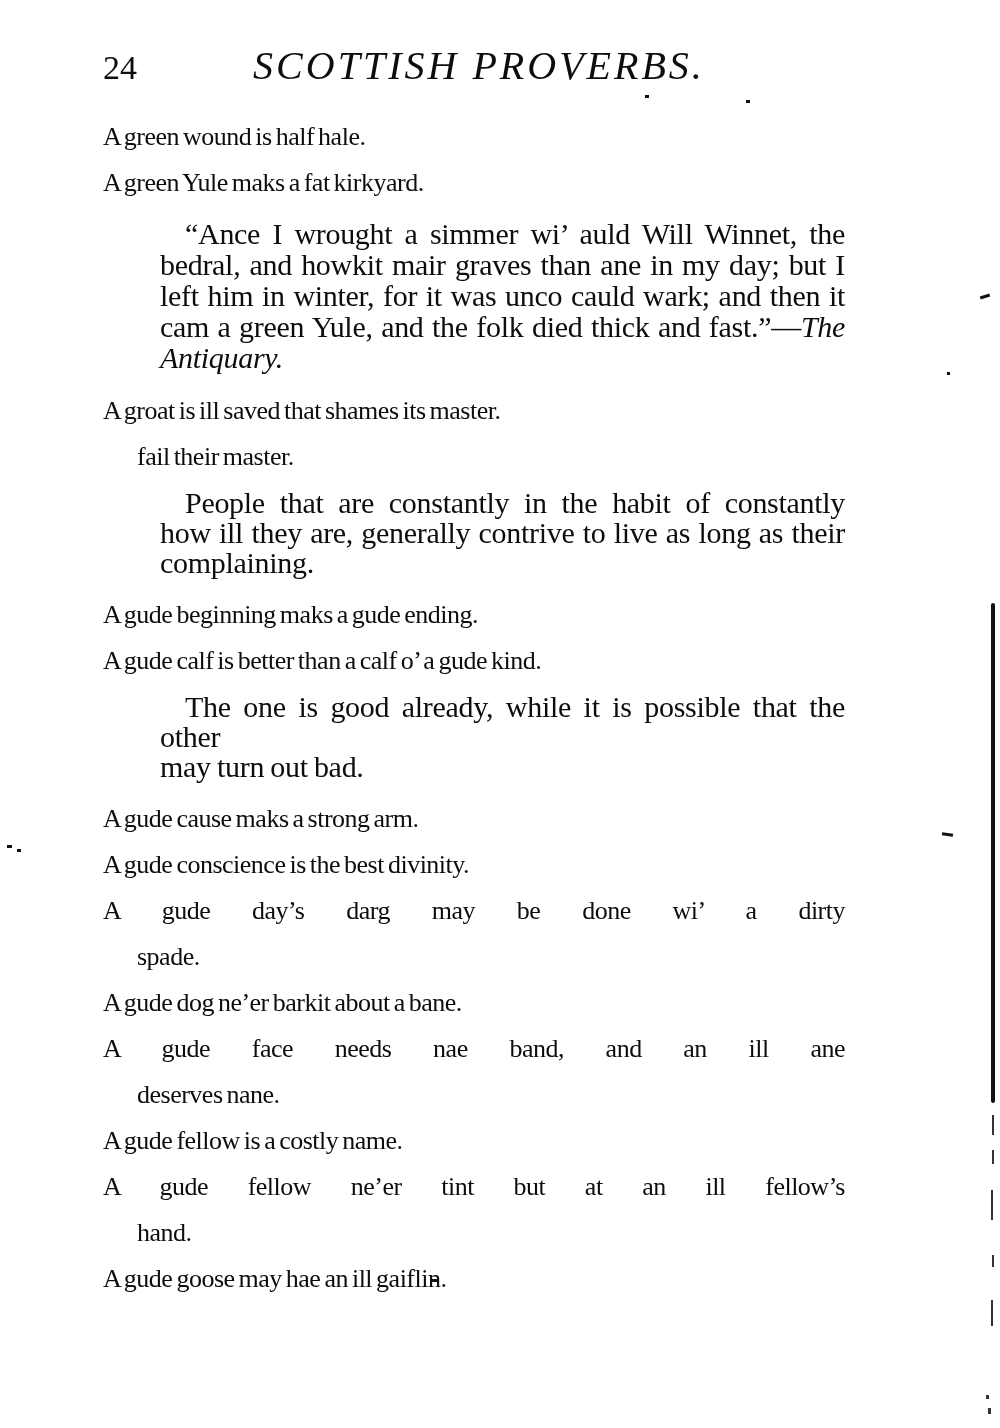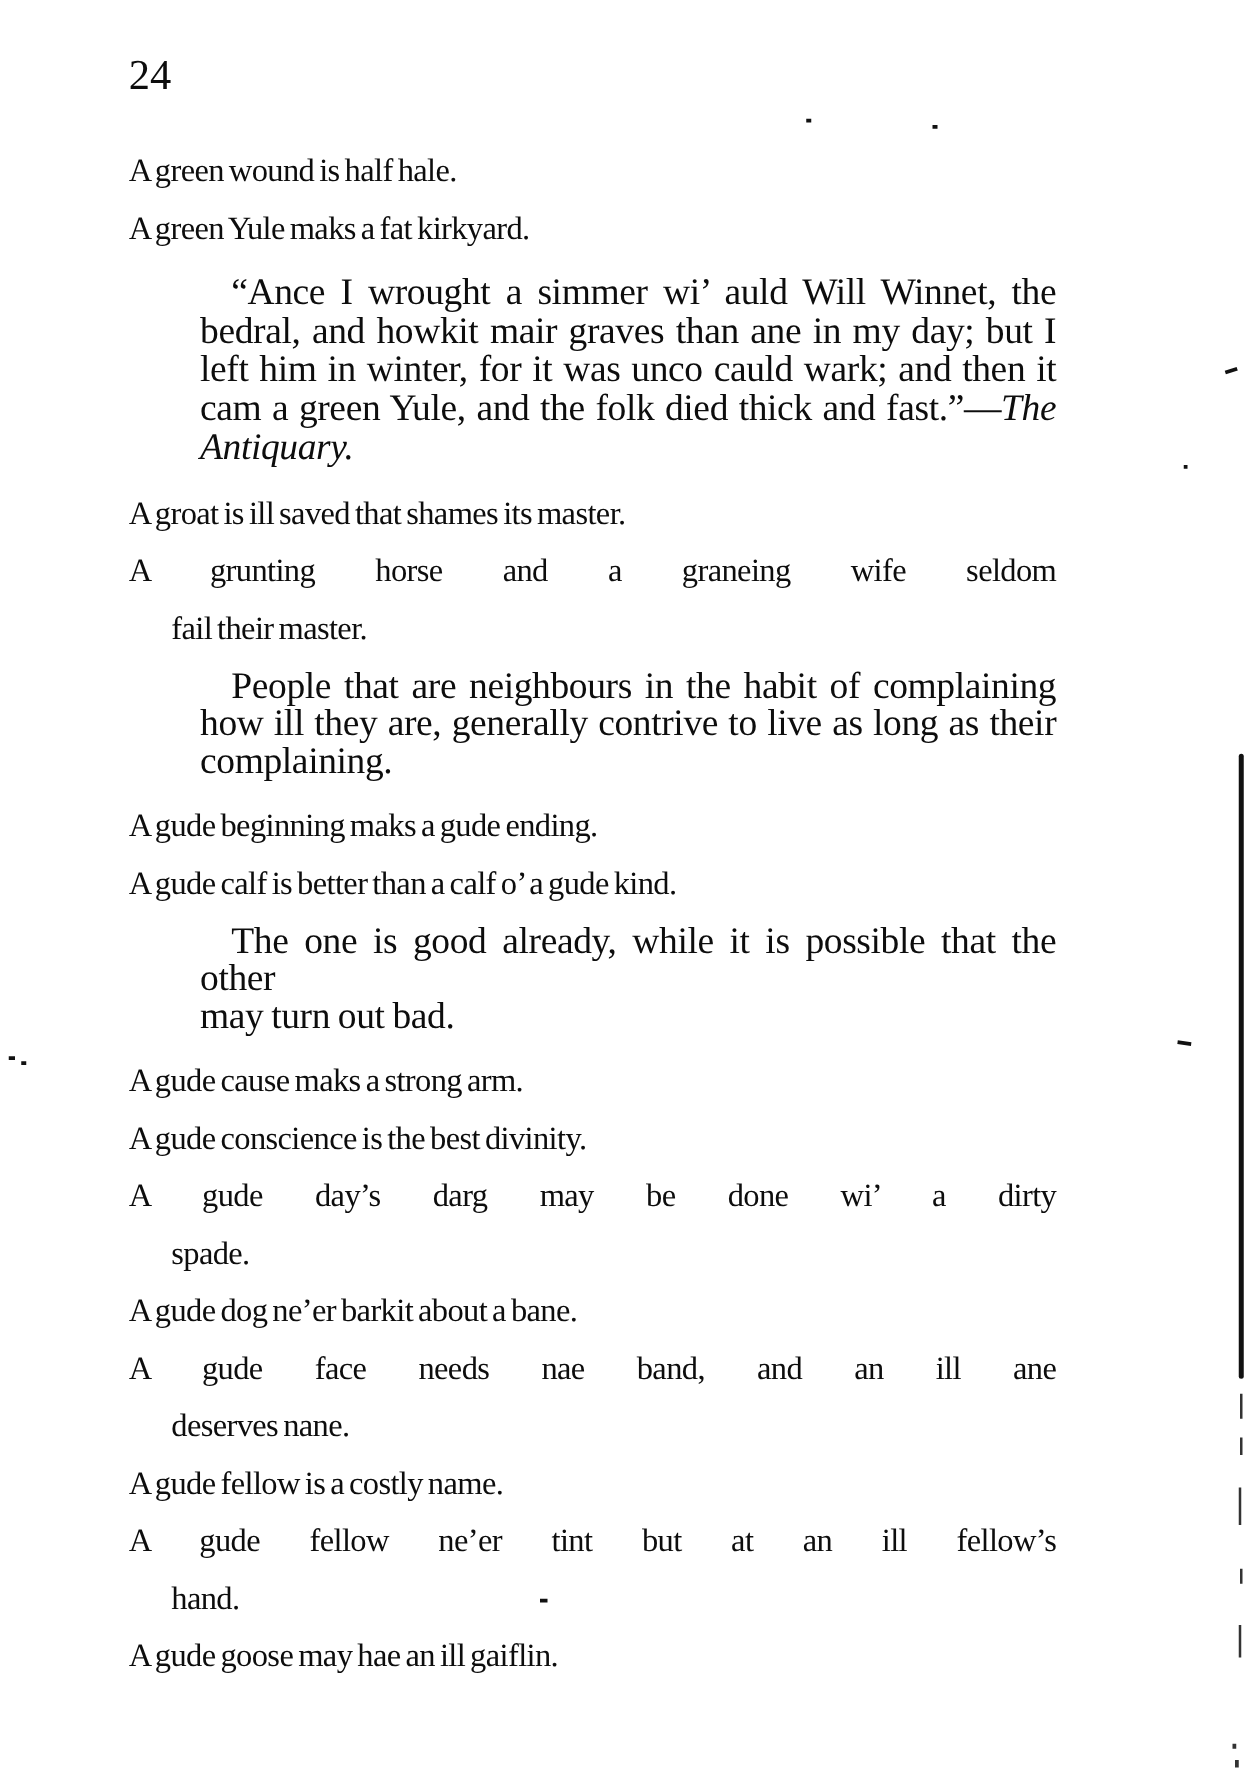--- a/index.html
+++ b/index.html
@@ -46,39 +46,39 @@
   .rot1{transform:rotate(-18deg);}
   .rot2{transform:rotate(8deg);}
 </style>
 </head>
 <body>
 
 <div class="page">
 
   <div class="hdr">
     <span class="pagenum">24</span>
+    <span class="title">SCOTTISH PROVERBS.</span>
   </div>
 
   <div class="pl">A green wound is half hale.</div>
   <div class="pl">A green Yule maks a fat kirkyard.</div>
 
   <div class="qb">
     <div class="sm j ind">“Ance I wrought a simmer wi’ auld Will Winnet, the</div>
     <div class="sm j">bedral, and howkit mair graves than ane in my day; but I</div>
     <div class="sm j">left him in winter, for it was unco cauld wark; and then it</div>
     <div class="sm j"><span>cam a green Yule, and the folk died thick and fast.”—</span><span class="it">The</span></div>
     <div class="sm it">Antiquary.</div>
   </div>
 
   <div class="pl">A groat is ill saved that shames its master.</div>
-  <div class="pl j">A grunting horse and a graneing wife seldom</div>
   <div class="pl cont">fail their master.</div>
 
   <div class="nb">
-    <div class="sm j ind">People that are neighbours in the habit of complaining</div>
+    <div class="sm j ind">People that are constantly in the habit of constantly</div>
     <div class="sm j">how ill they are, generally contrive to live as long as their</div>
     <div class="sm">complaining.</div>
   </div>
 
   <div class="pl">A gude beginning maks a gude ending.</div>
   <div class="pl">A gude calf is better than a calf o’ a gude kind.</div>
 
   <div class="nb">
     <div class="sm j ind">The one is good already, while it is possible that the other</div>
     <div class="sm">may turn out bad.</div>

